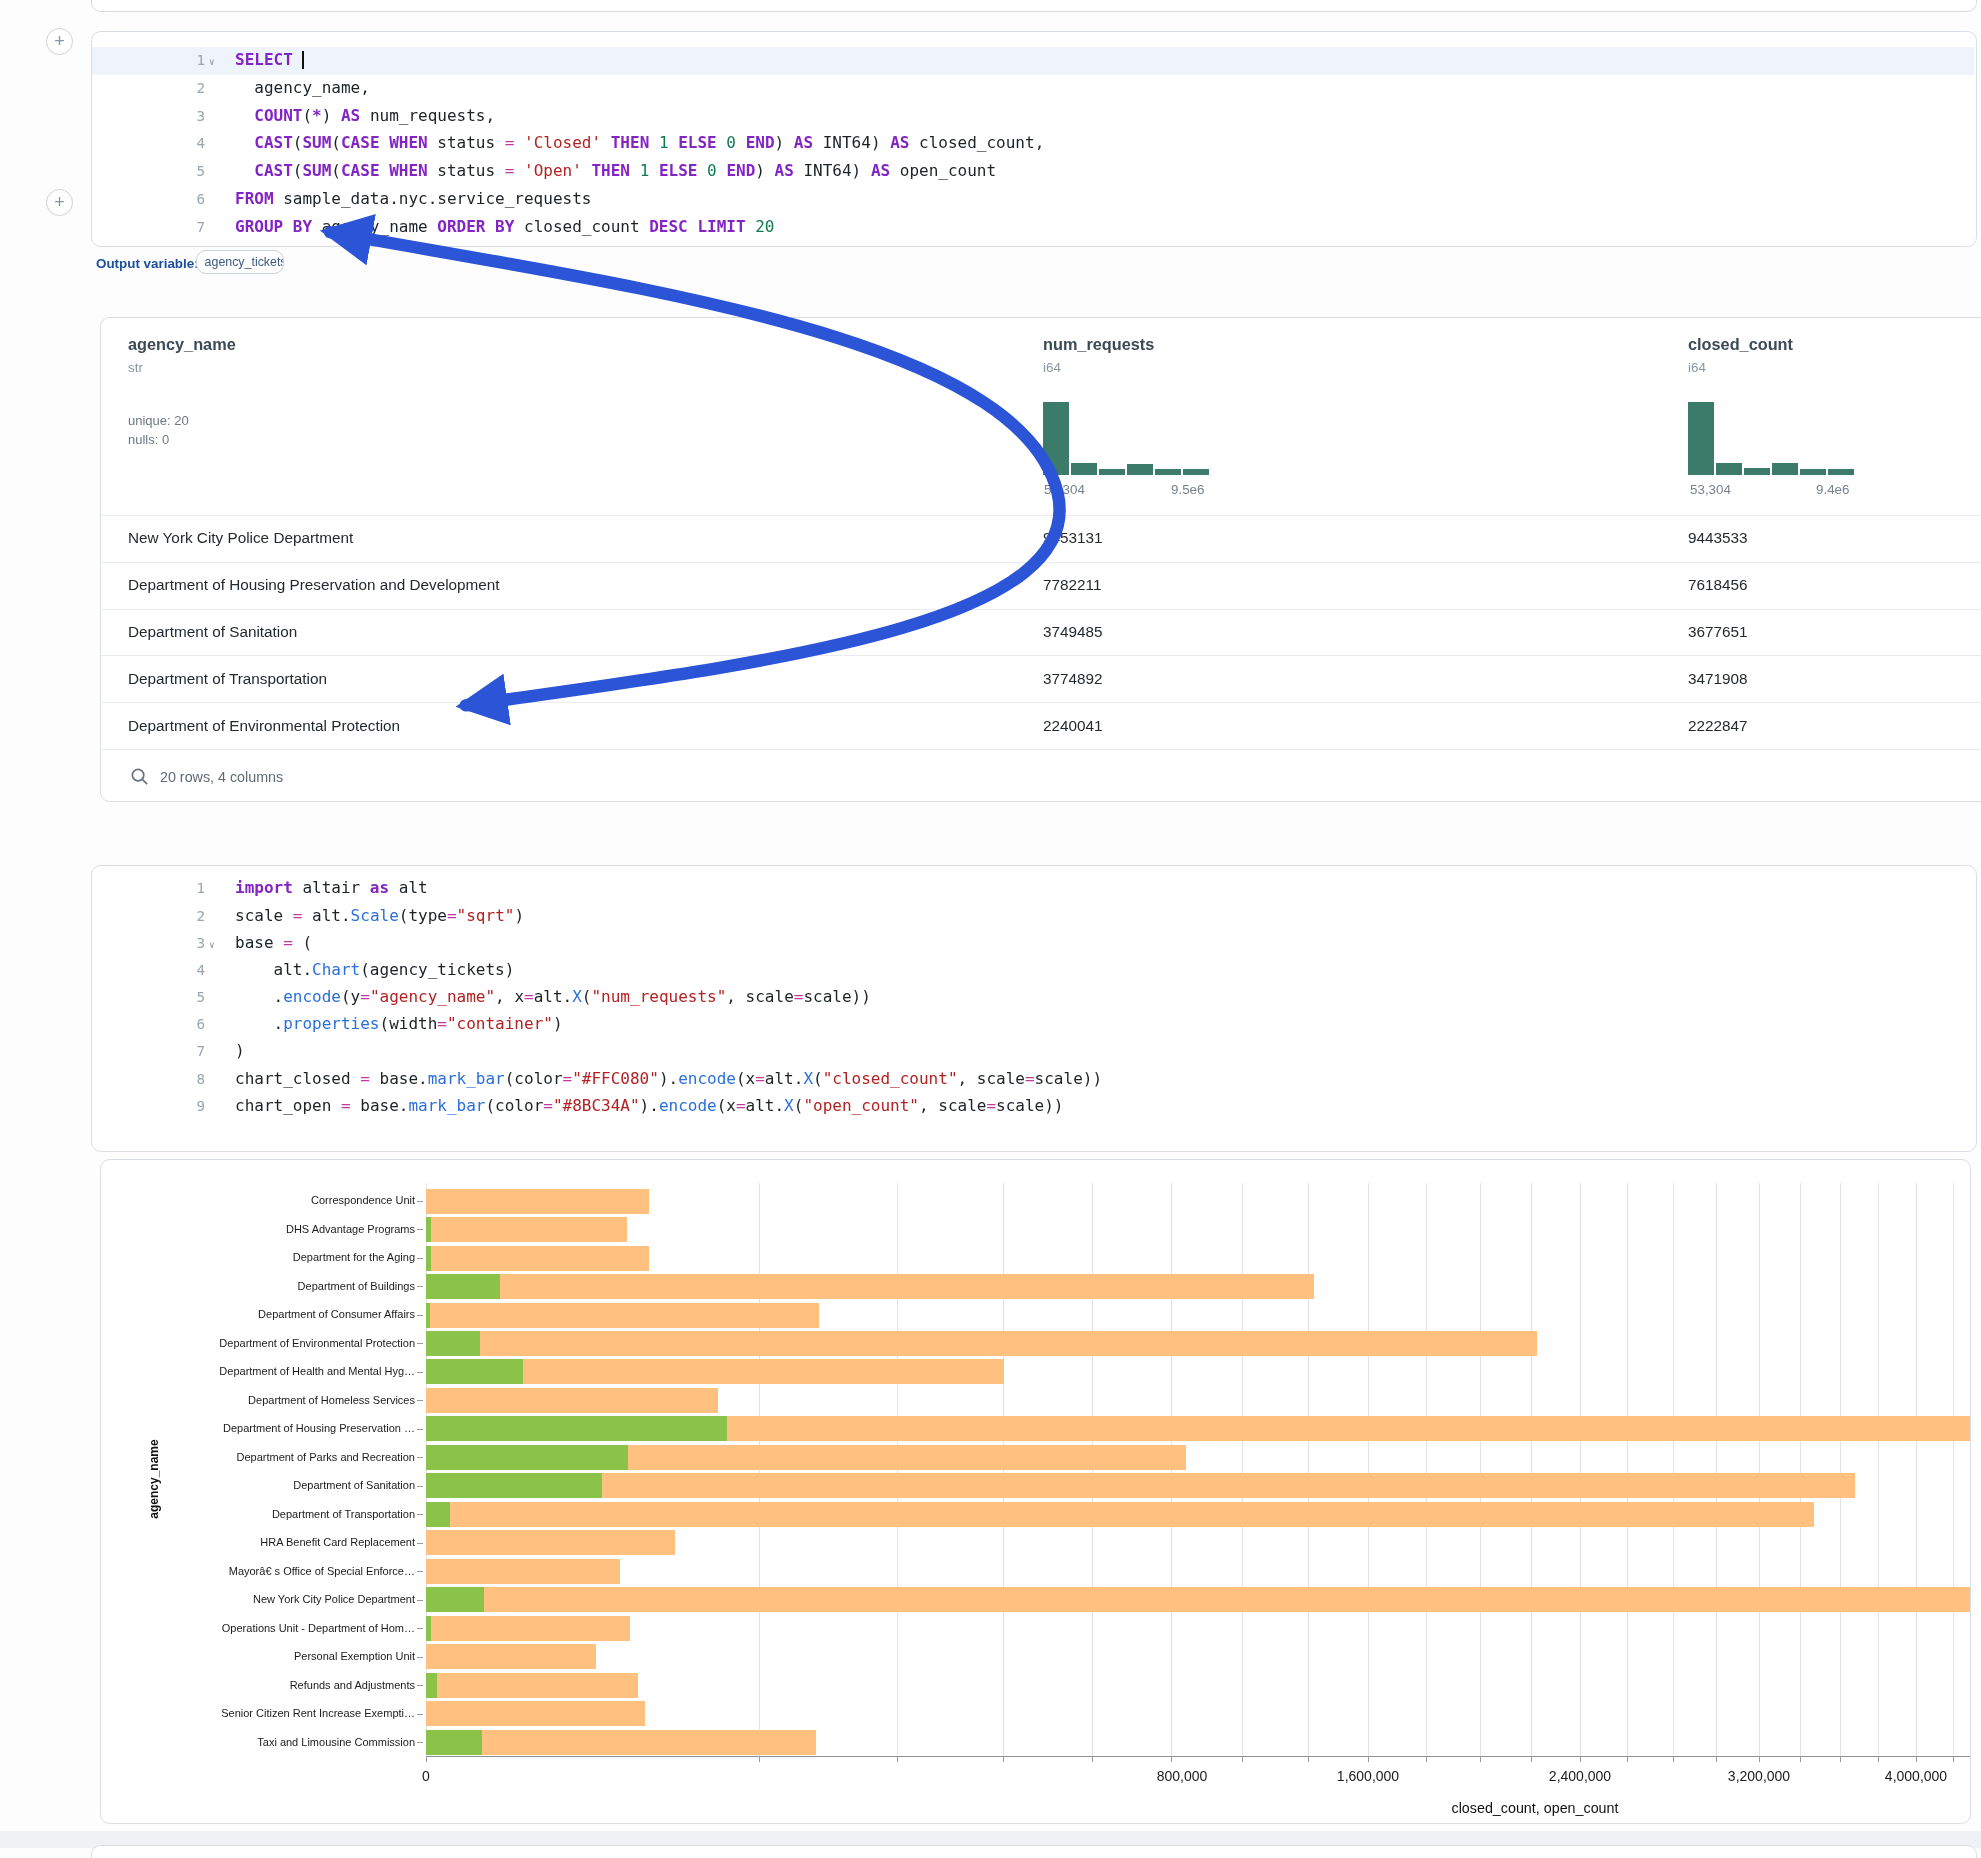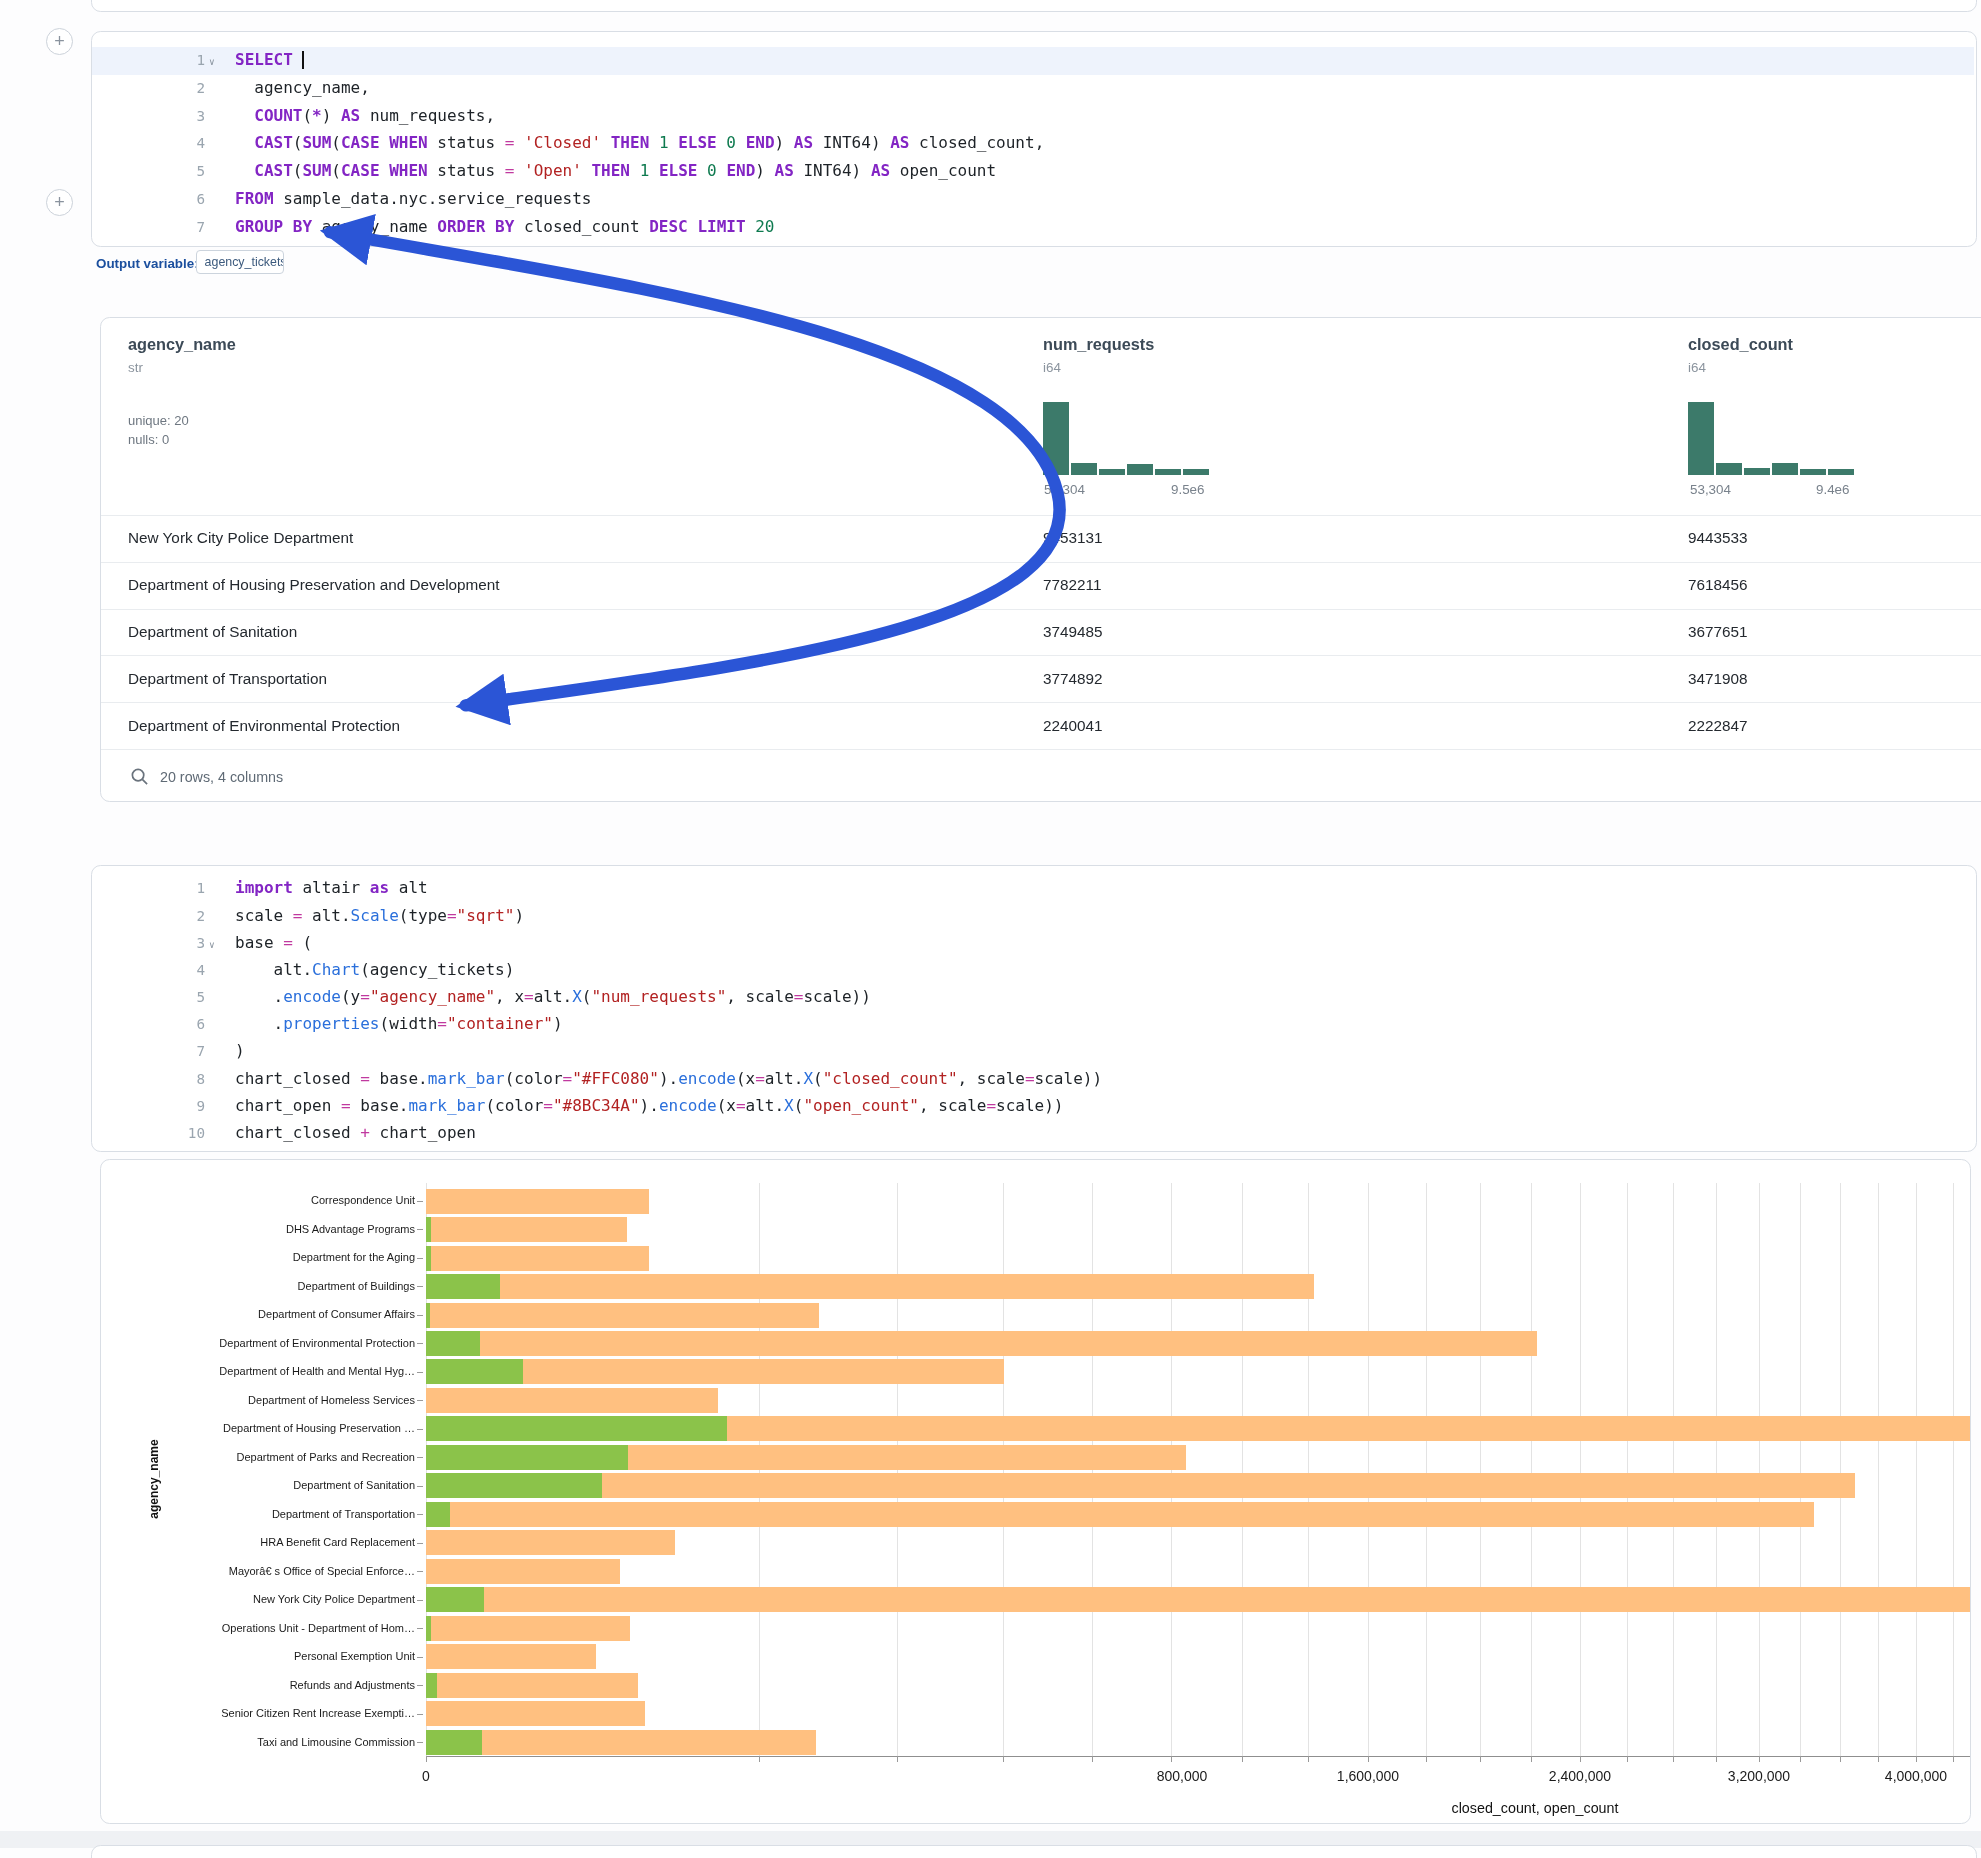--- a/index.html
+++ b/index.html
@@ -21,21 +21,21 @@
   .hl-line{background:#eef3fc;}
   .tok-kw{color:#8325c4;font-weight:bold;}
   .tok-op{color:#c0399f;}
   .tok-str{color:#b22222;}
   .tok-num{color:#0e7a4f;}
   .tok-fn{color:#2a6fdb;}
   .tok-pl{color:#1d2227;}
   .caret{display:inline-block;width:1.4px;height:18px;background:#111;vertical-align:-3.8px;}
   
   .outvar-label{position:absolute;font-size:13.4px;font-weight:bold;color:#1b4f9e;}
-  .outvar-pill{position:absolute;border:1.4px solid #ccd4dd;border-radius:4px;background:#fff;
+  .outvar-pill{position:absolute;border:1.4px solid #ccd4dd;border-radius:10px;background:#fff;
     font-size:12.4px;color:#3c5a7d;padding:3.8px 7.6px;width:71px;overflow:hidden;white-space:nowrap;box-sizing:content-box;}
   
   .col-name{position:absolute;font-size:16.3px;font-weight:bold;color:#3c4a57;}
   .col-type{position:absolute;font-size:13.4px;color:#8b949e;}
   .col-stat{position:absolute;font-size:13px;color:#6e7781;margin-top:22px;}
   .hist{position:absolute;height:73px;}
   .hist .hbar{position:absolute;bottom:0;background:#3c7a6a;}
   .hist-min,.hist-max{position:absolute;font-size:13.4px;color:#79828c;}
   .t-sep{position:absolute;left:0;right:0;height:1px;background:#e9ecef;}
   .t-cell{position:absolute;font-size:15.3px;color:#24292f;white-space:nowrap;}
@@ -135,21 +135,20 @@
   <div class="code-area" id="py-code">
       <div class="code-line" style="top: 9.6px;"><span class="ln">1</span><span class="src"><span class="tok-kw">import</span><span class="tok-pl"> altair </span><span class="tok-kw">as</span><span class="tok-pl"> alt</span></span></div>
       <div class="code-line" style="top: 37px;"><span class="ln">2</span><span class="src"><span class="tok-pl">scale </span><span class="tok-op">=</span><span class="tok-pl"> alt.</span><span class="tok-fn">Scale</span><span class="tok-pl">(type</span><span class="tok-op">=</span><span class="tok-str">"sqrt"</span><span class="tok-pl">)</span></span></div>
       <div class="code-line" style="top: 64px;"><span class="ln">3</span><span class="fold">∨</span><span class="src"><span class="tok-pl">base </span><span class="tok-op">=</span><span class="tok-pl"> (</span></span></div>
       <div class="code-line" style="top: 91px;"><span class="ln">4</span><span class="src"><span class="tok-pl">    alt.</span><span class="tok-fn">Chart</span><span class="tok-pl">(agency_tickets)</span></span></div>
       <div class="code-line" style="top: 118px;"><span class="ln">5</span><span class="src"><span class="tok-pl">    .</span><span class="tok-fn">encode</span><span class="tok-pl">(y</span><span class="tok-op">=</span><span class="tok-str">"agency_name"</span><span class="tok-pl">, x</span><span class="tok-op">=</span><span class="tok-pl">alt.</span><span class="tok-fn">X</span><span class="tok-pl">(</span><span class="tok-str">"num_requests"</span><span class="tok-pl">, scale</span><span class="tok-op">=</span><span class="tok-pl">scale))</span></span></div>
       <div class="code-line" style="top: 145px;"><span class="ln">6</span><span class="src"><span class="tok-pl">    .</span><span class="tok-fn">properties</span><span class="tok-pl">(width</span><span class="tok-op">=</span><span class="tok-str">"container"</span><span class="tok-pl">)</span></span></div>
       <div class="code-line" style="top: 172px;"><span class="ln">7</span><span class="src"><span class="tok-pl">)</span></span></div>
       <div class="code-line" style="top: 200px;"><span class="ln">8</span><span class="src"><span class="tok-pl">chart_closed </span><span class="tok-op">=</span><span class="tok-pl"> base.</span><span class="tok-fn">mark_bar</span><span class="tok-pl">(color</span><span class="tok-op">=</span><span class="tok-str">"#FFC080"</span><span class="tok-pl">).</span><span class="tok-fn">encode</span><span class="tok-pl">(x</span><span class="tok-op">=</span><span class="tok-pl">alt.</span><span class="tok-fn">X</span><span class="tok-pl">(</span><span class="tok-str">"closed_count"</span><span class="tok-pl">, scale</span><span class="tok-op">=</span><span class="tok-pl">scale))</span></span></div>
       <div class="code-line" style="top: 227px;"><span class="ln">9</span><span class="src"><span class="tok-pl">chart_open </span><span class="tok-op">=</span><span class="tok-pl"> base.</span><span class="tok-fn">mark_bar</span><span class="tok-pl">(color</span><span class="tok-op">=</span><span class="tok-str">"#8BC34A"</span><span class="tok-pl">).</span><span class="tok-fn">encode</span><span class="tok-pl">(x</span><span class="tok-op">=</span><span class="tok-pl">alt.</span><span class="tok-fn">X</span><span class="tok-pl">(</span><span class="tok-str">"open_count"</span><span class="tok-pl">, scale</span><span class="tok-op">=</span><span class="tok-pl">scale))</span></span></div>
-      <div class="code-line" style="top: 254px;"><span class="ln">10</span><span class="src"><span class="tok-pl">chart_closed </span><span class="tok-op">+</span><span class="tok-pl"> chart_open</span></span></div>
     </div>
 </div>
 
 <div class="card" style="left:100px;top:1159px;width:1871px;height:665px;overflow:hidden;" id="chart-card">
     <div class="grid-v" style="left: 325px; top: 23px; height: 574px;"></div>
     <div class="grid-v" style="left: 658px; top: 23px; height: 574px;"></div>
     <div class="grid-v" style="left: 796px; top: 23px; height: 574px;"></div>
     <div class="grid-v" style="left: 902px; top: 23px; height: 574px;"></div>
     <div class="grid-v" style="left: 991px; top: 23px; height: 574px;"></div>
     <div class="grid-v" style="left: 1070px; top: 23px; height: 574px;"></div>

